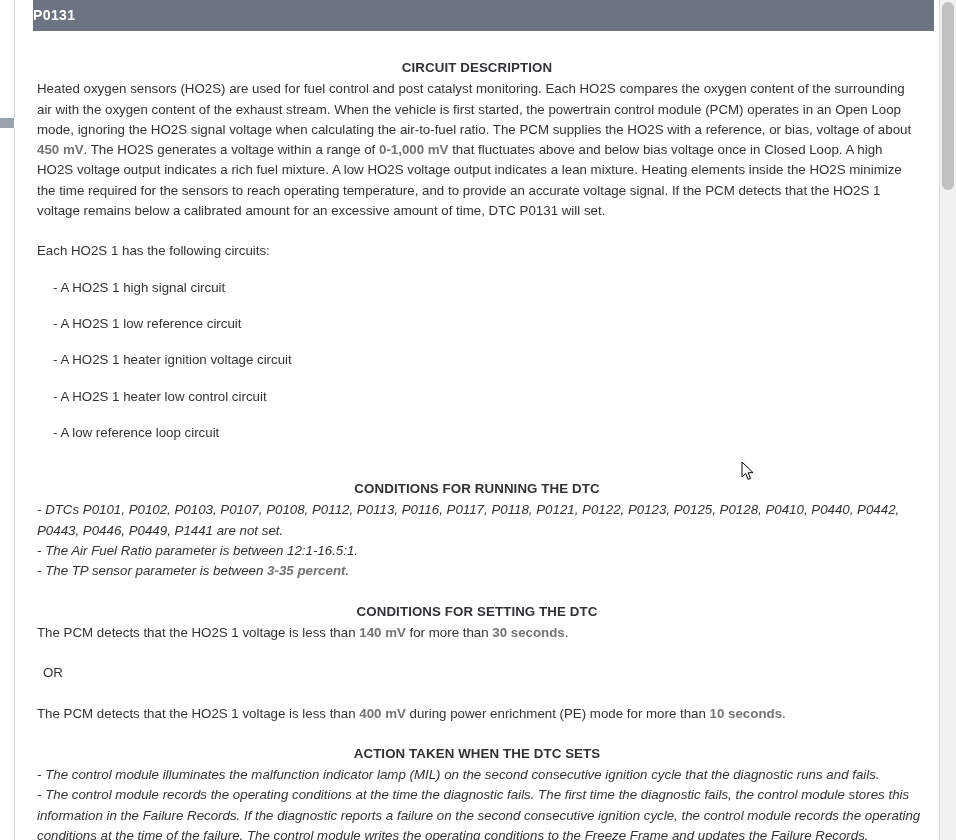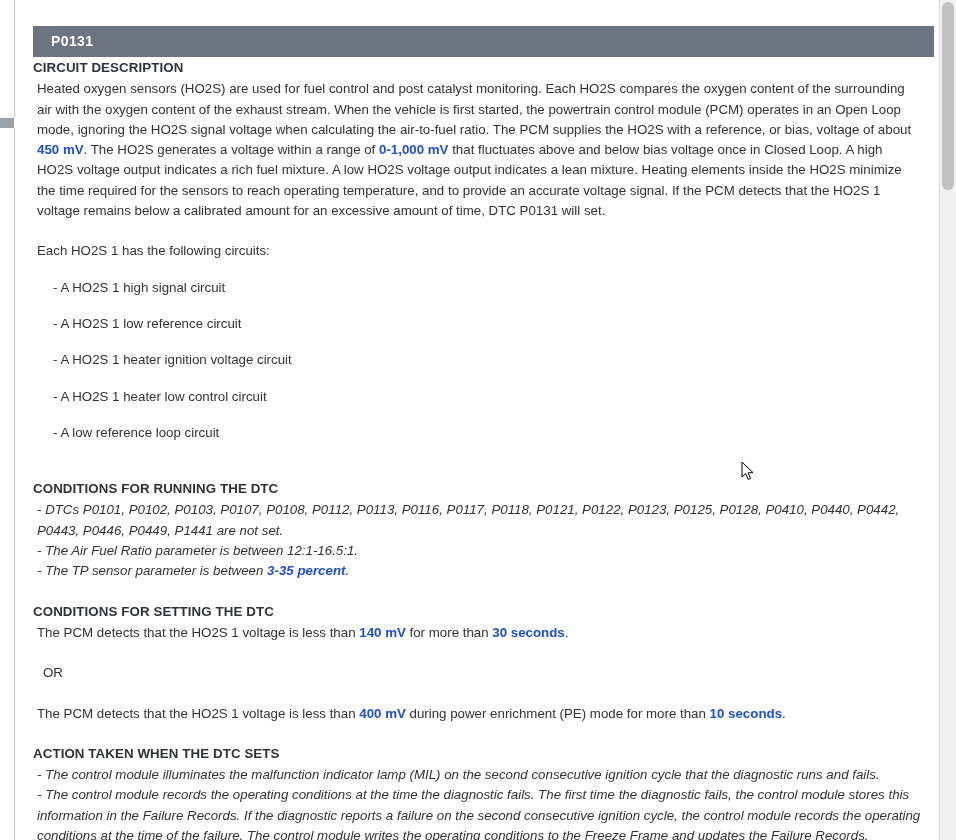--- a/index.html
+++ b/index.html
@@ -72,49 +72,49 @@
     top: 0;
     right: 17px;
     bottom: 0;
     background: #ffffff;
     overflow: hidden;
   }
 
   .dtc-header {
     position: absolute;
     left: 18px;
-    top: 26px;
+    top: 0;
     width: 901px;
     height: 31px;
     background: #6b7480;
     color: #ffffff;
     font-size: 14px;
     font-weight: bold;
     line-height: 31px;
-    padding-left: 18px;
     box-sizing: border-box;
     letter-spacing: 0.4px;
   }
 
   .doc-body {
     position: absolute;
     left: 18px;
     top: 58px;
     right: 18px;
     color: #333333;
     font-size: 13.3px;
     line-height: 20.3px;
   }
 
   .sec-title {
     font-weight: bold;
     color: #2f3336;
     margin: 0 0 1px 0;
     font-size: 13.3px;
     letter-spacing: 0.1px;
+    text-align: center;
   }
   .para {
     margin: 0;
     text-align: left;
   }
   .para.indent {
     text-indent: 0;
     padding-left: 4px;
   }
   .gap {
@@ -145,21 +145,21 @@
   ul.dash li {
     margin: 0;
     padding: 0;
     line-height: 20.3px;
     font-style: italic;
   }
   ul.dash li::before {
     content: "- ";
     color: #333;
   }
-  b { font-weight: bold; color: #1d4ed8; }
+  b { font-weight: bold; color: #737373; }
 
   .or-line {
     padding-left: 10px;
   }
 
   
   .cursor {
     position: absolute;
     left: 741px;
     top: 461px;

